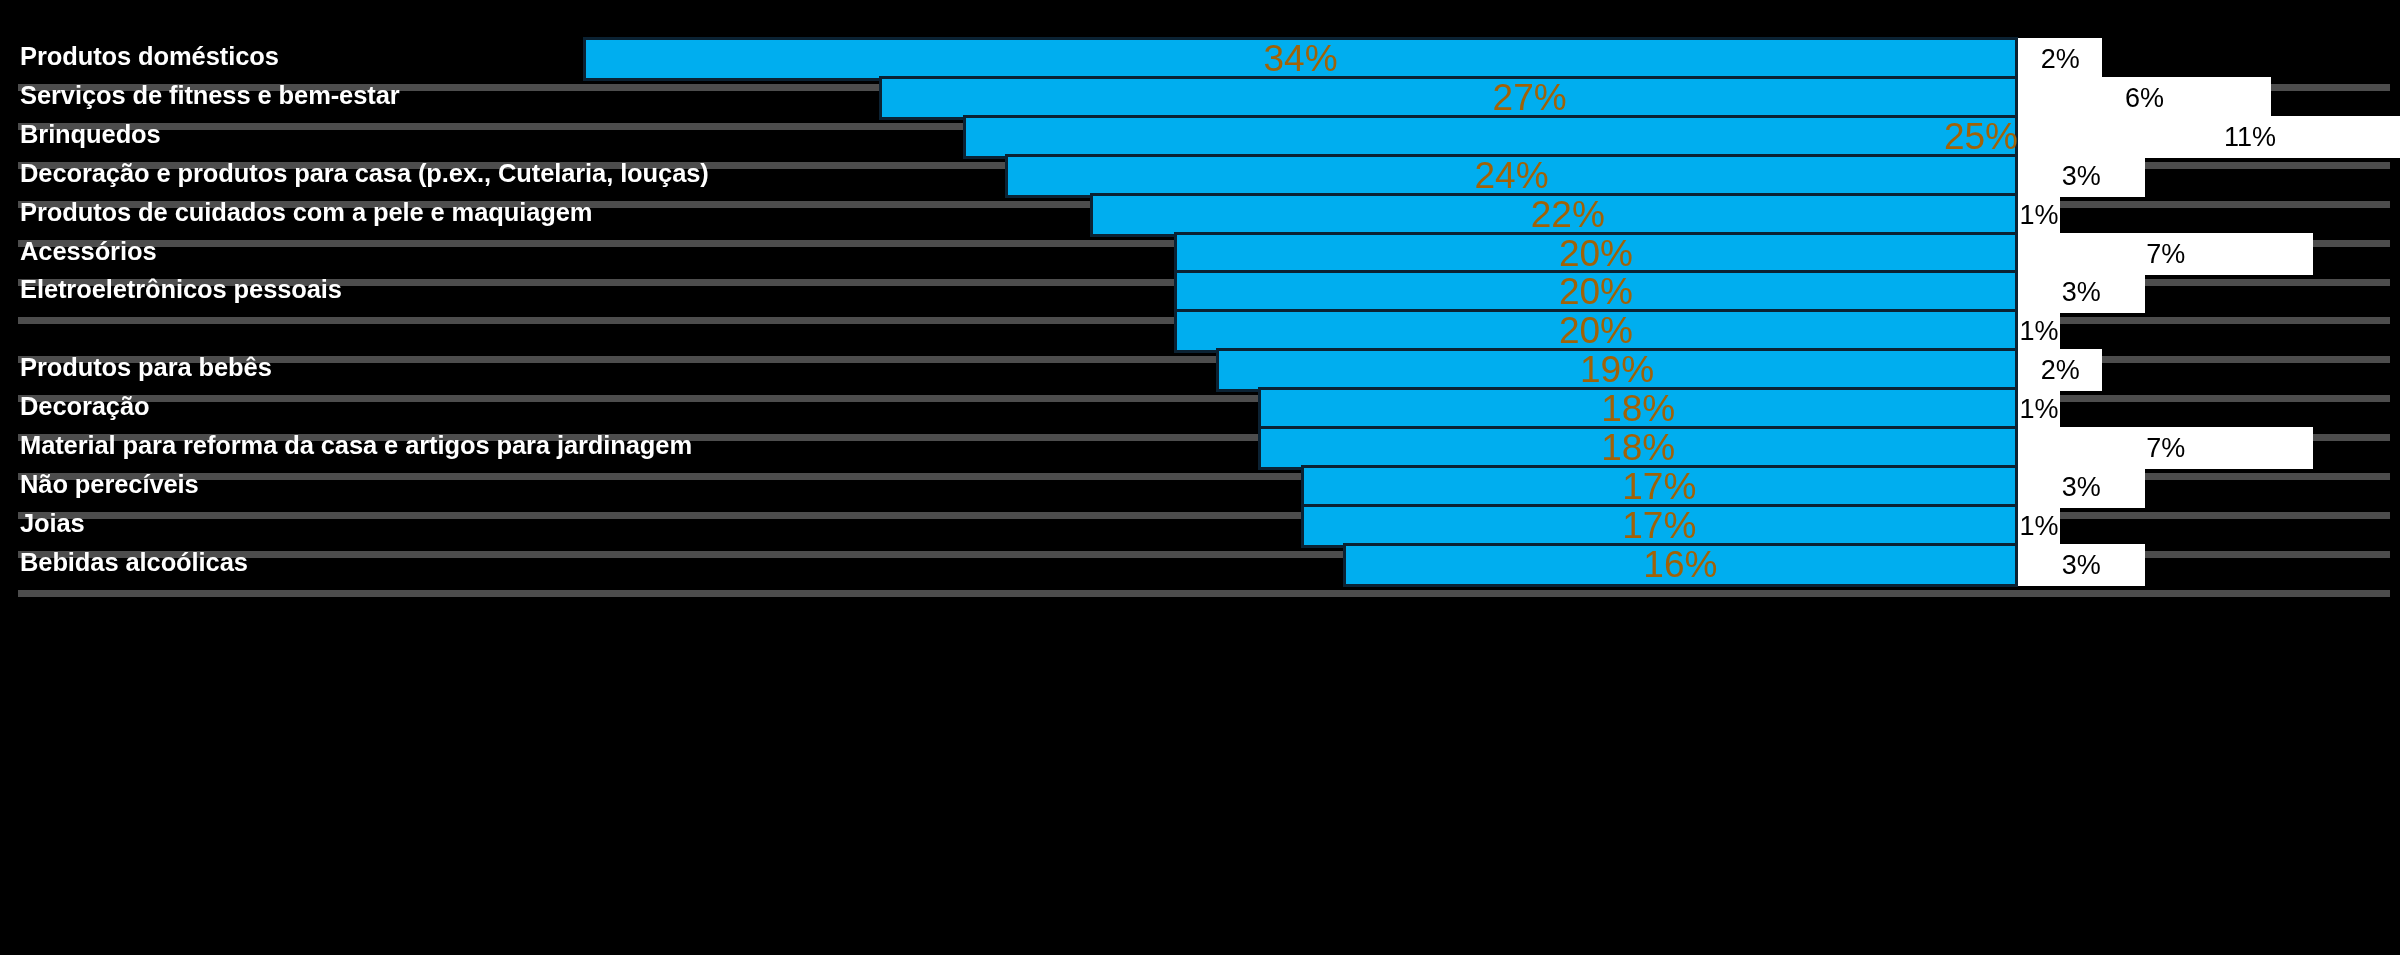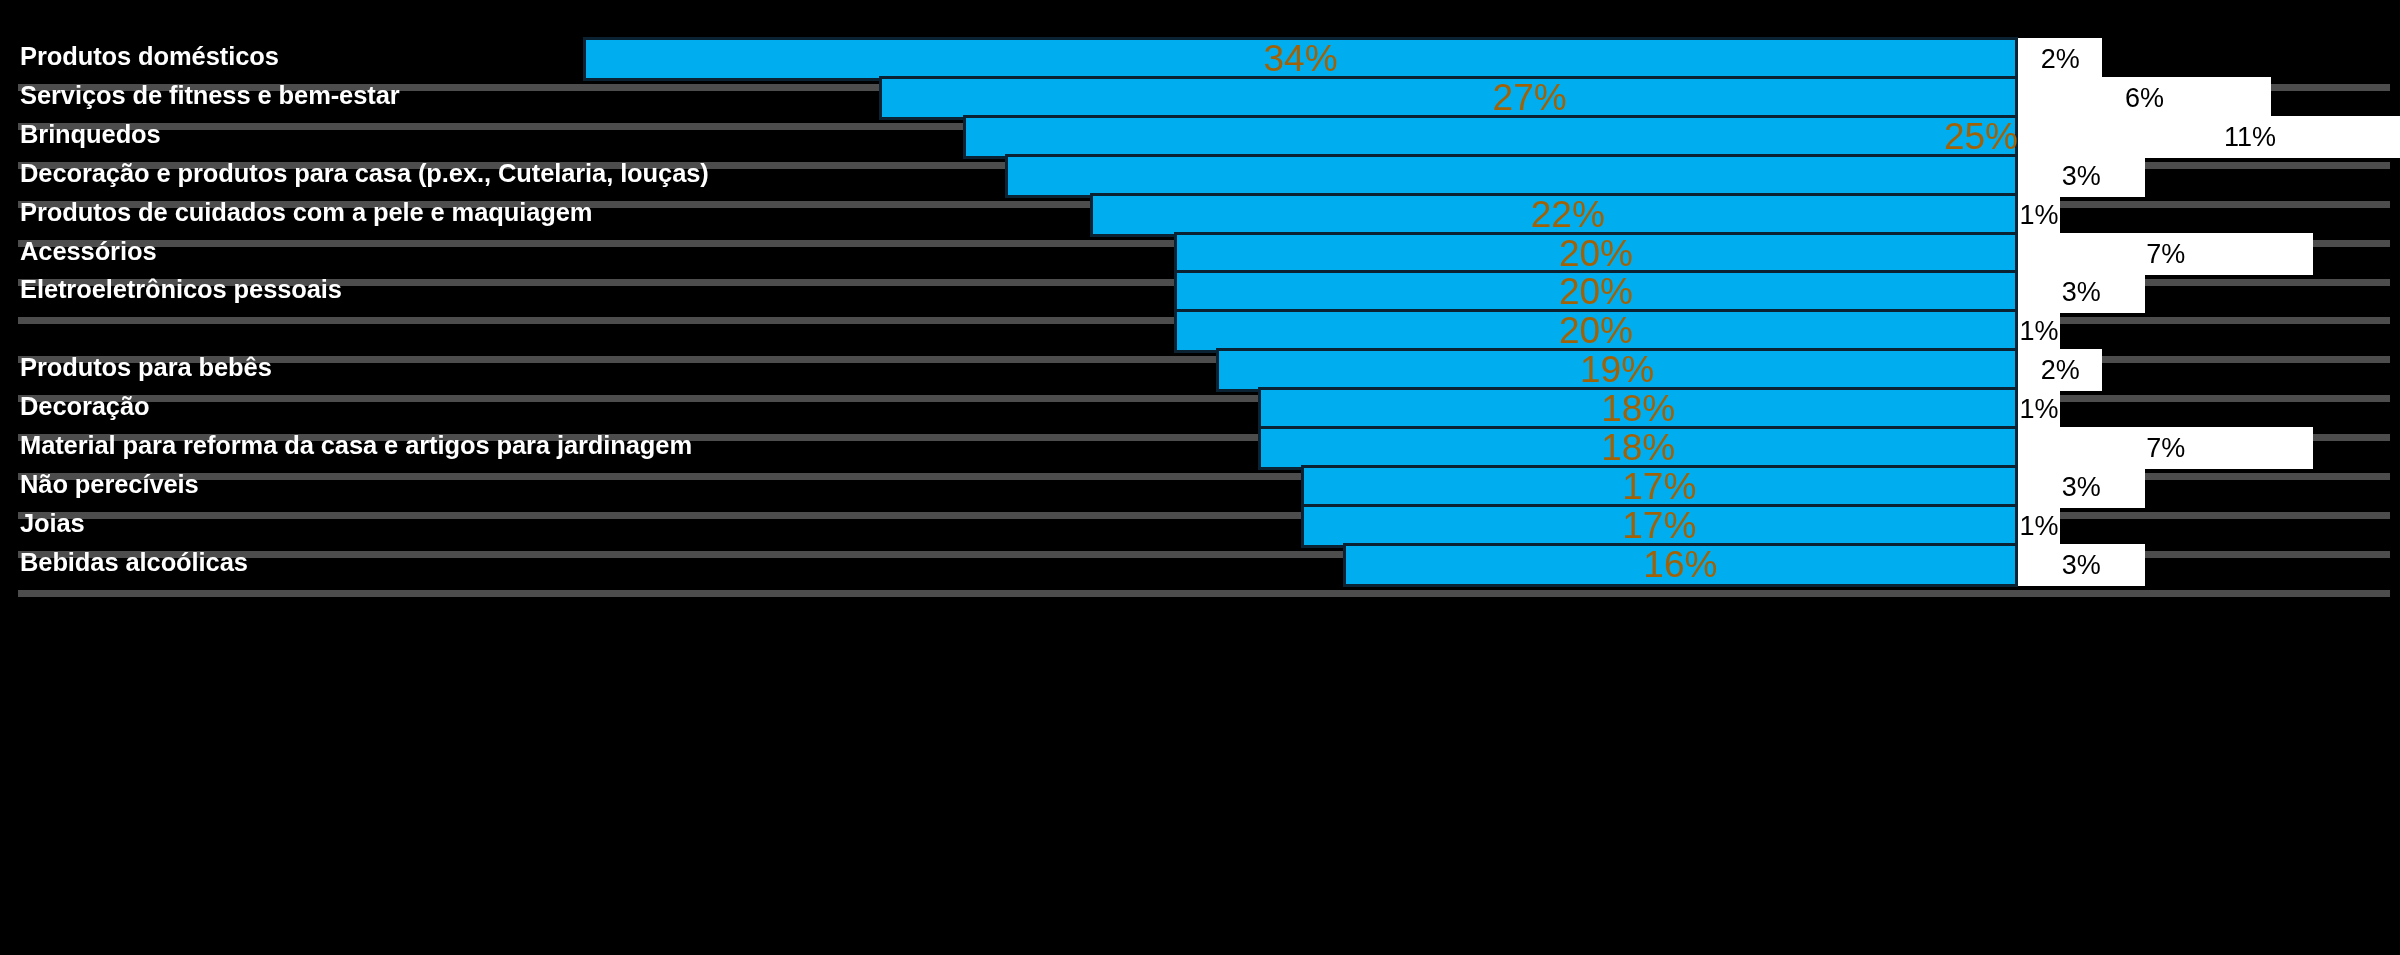--- a/index.html
+++ b/index.html
@@ -120,20 +120,21 @@
       <div class="row-rule"></div>
       <div class="bar-blue" style="left: 963px; width: 1055px;"></div>
       <div class="val-blue" style="left: 963px; width: 1055px; text-align: right;">25%</div>
       <div class="bar-white" style="left: 2018px; width: 464.2px;"></div>
       <div class="val-white" style="left: 2018px; width: 464.2px;">11%</div>
     </div>
     <div class="row" style="top: 149.7px;">
       <div class="row-label">Decoração e produtos para casa (p.ex., Cutelaria, louças)</div>
       <div class="row-rule"></div>
       <div class="bar-blue" style="left: 1005.2px; width: 1012.8px;"></div>
+      <div class="val-blue" style="left: 1005.2px; width: 1012.8px;">24%</div>
       <div class="bar-white" style="left: 2018px; width: 126.6px;"></div>
       <div class="val-white" style="left: 2018px; width: 126.6px;">3%</div>
     </div>
     <div class="row" style="top: 188.6px;">
       <div class="row-label">Produtos de cuidados com a pele e maquiagem</div>
       <div class="row-rule"></div>
       <div class="bar-blue" style="left: 1089.6px; width: 928.4px;"></div>
       <div class="val-blue" style="left: 1089.6px; width: 928.4px; padding-left: 28px;">22%</div>
       <div class="bar-white" style="left: 2018px; width: 42.2px;"></div>
       <div class="val-white" style="left: 2018px; width: 42.2px;">1%</div>

